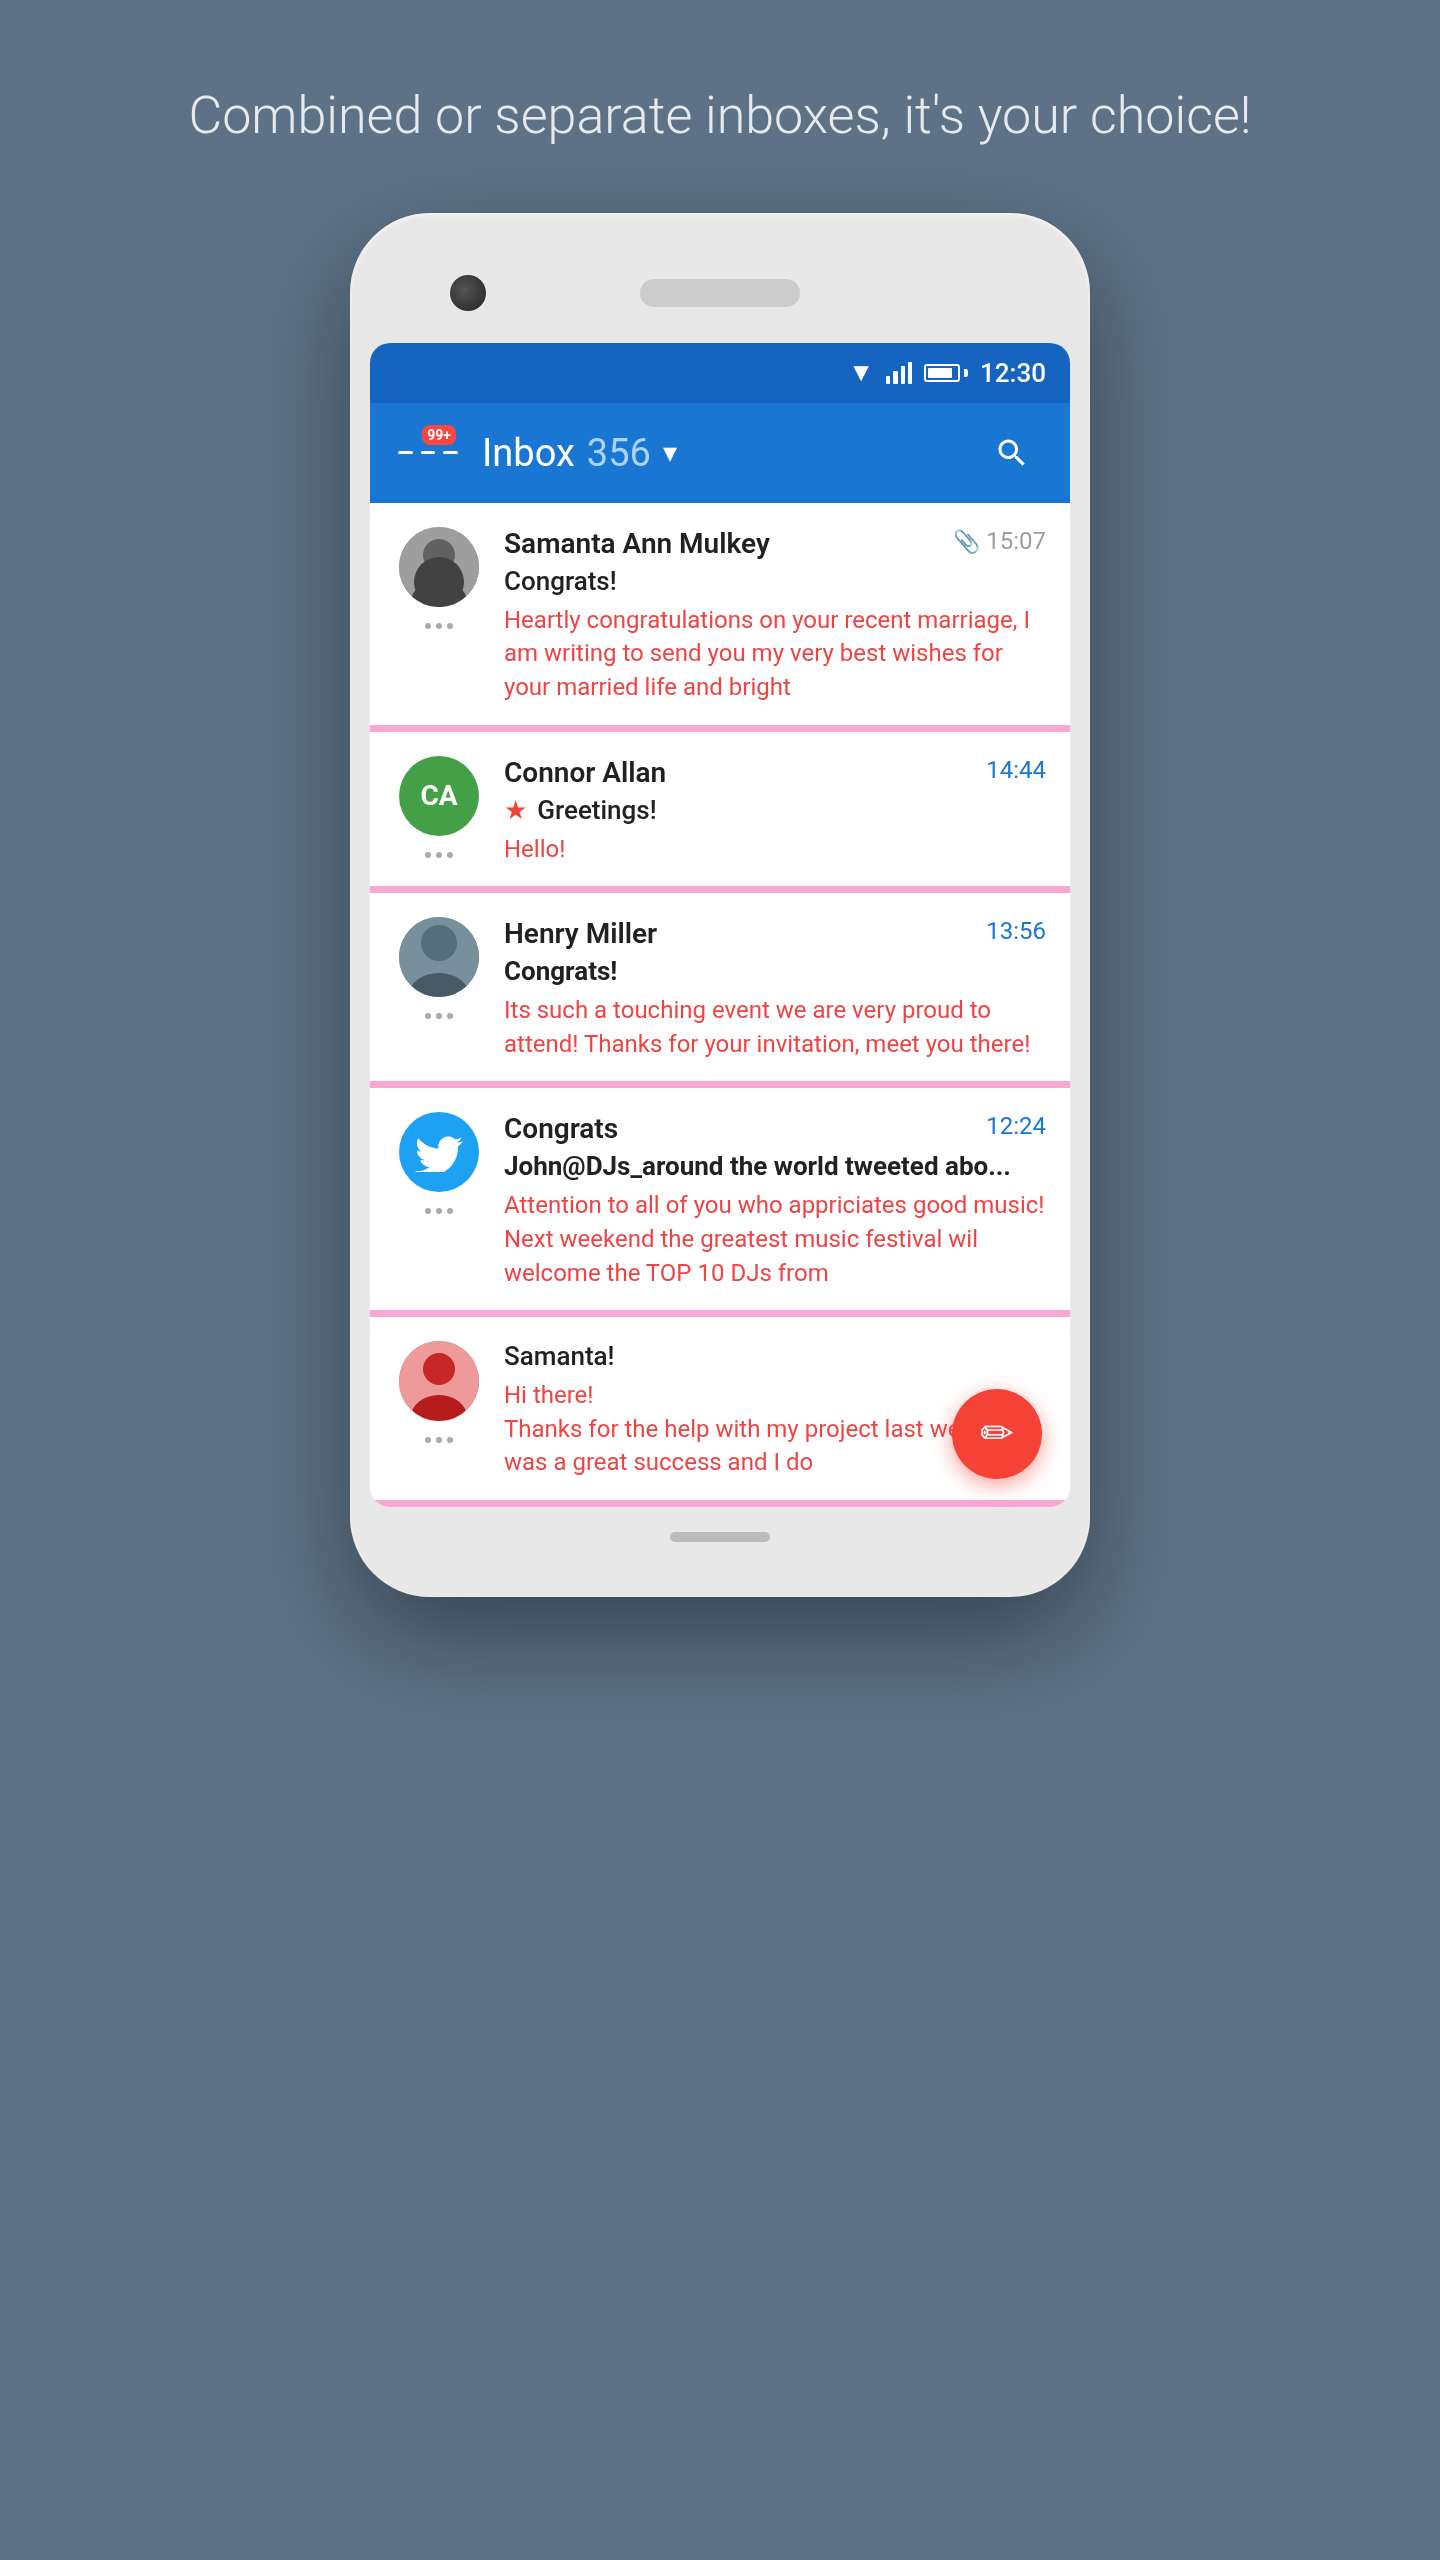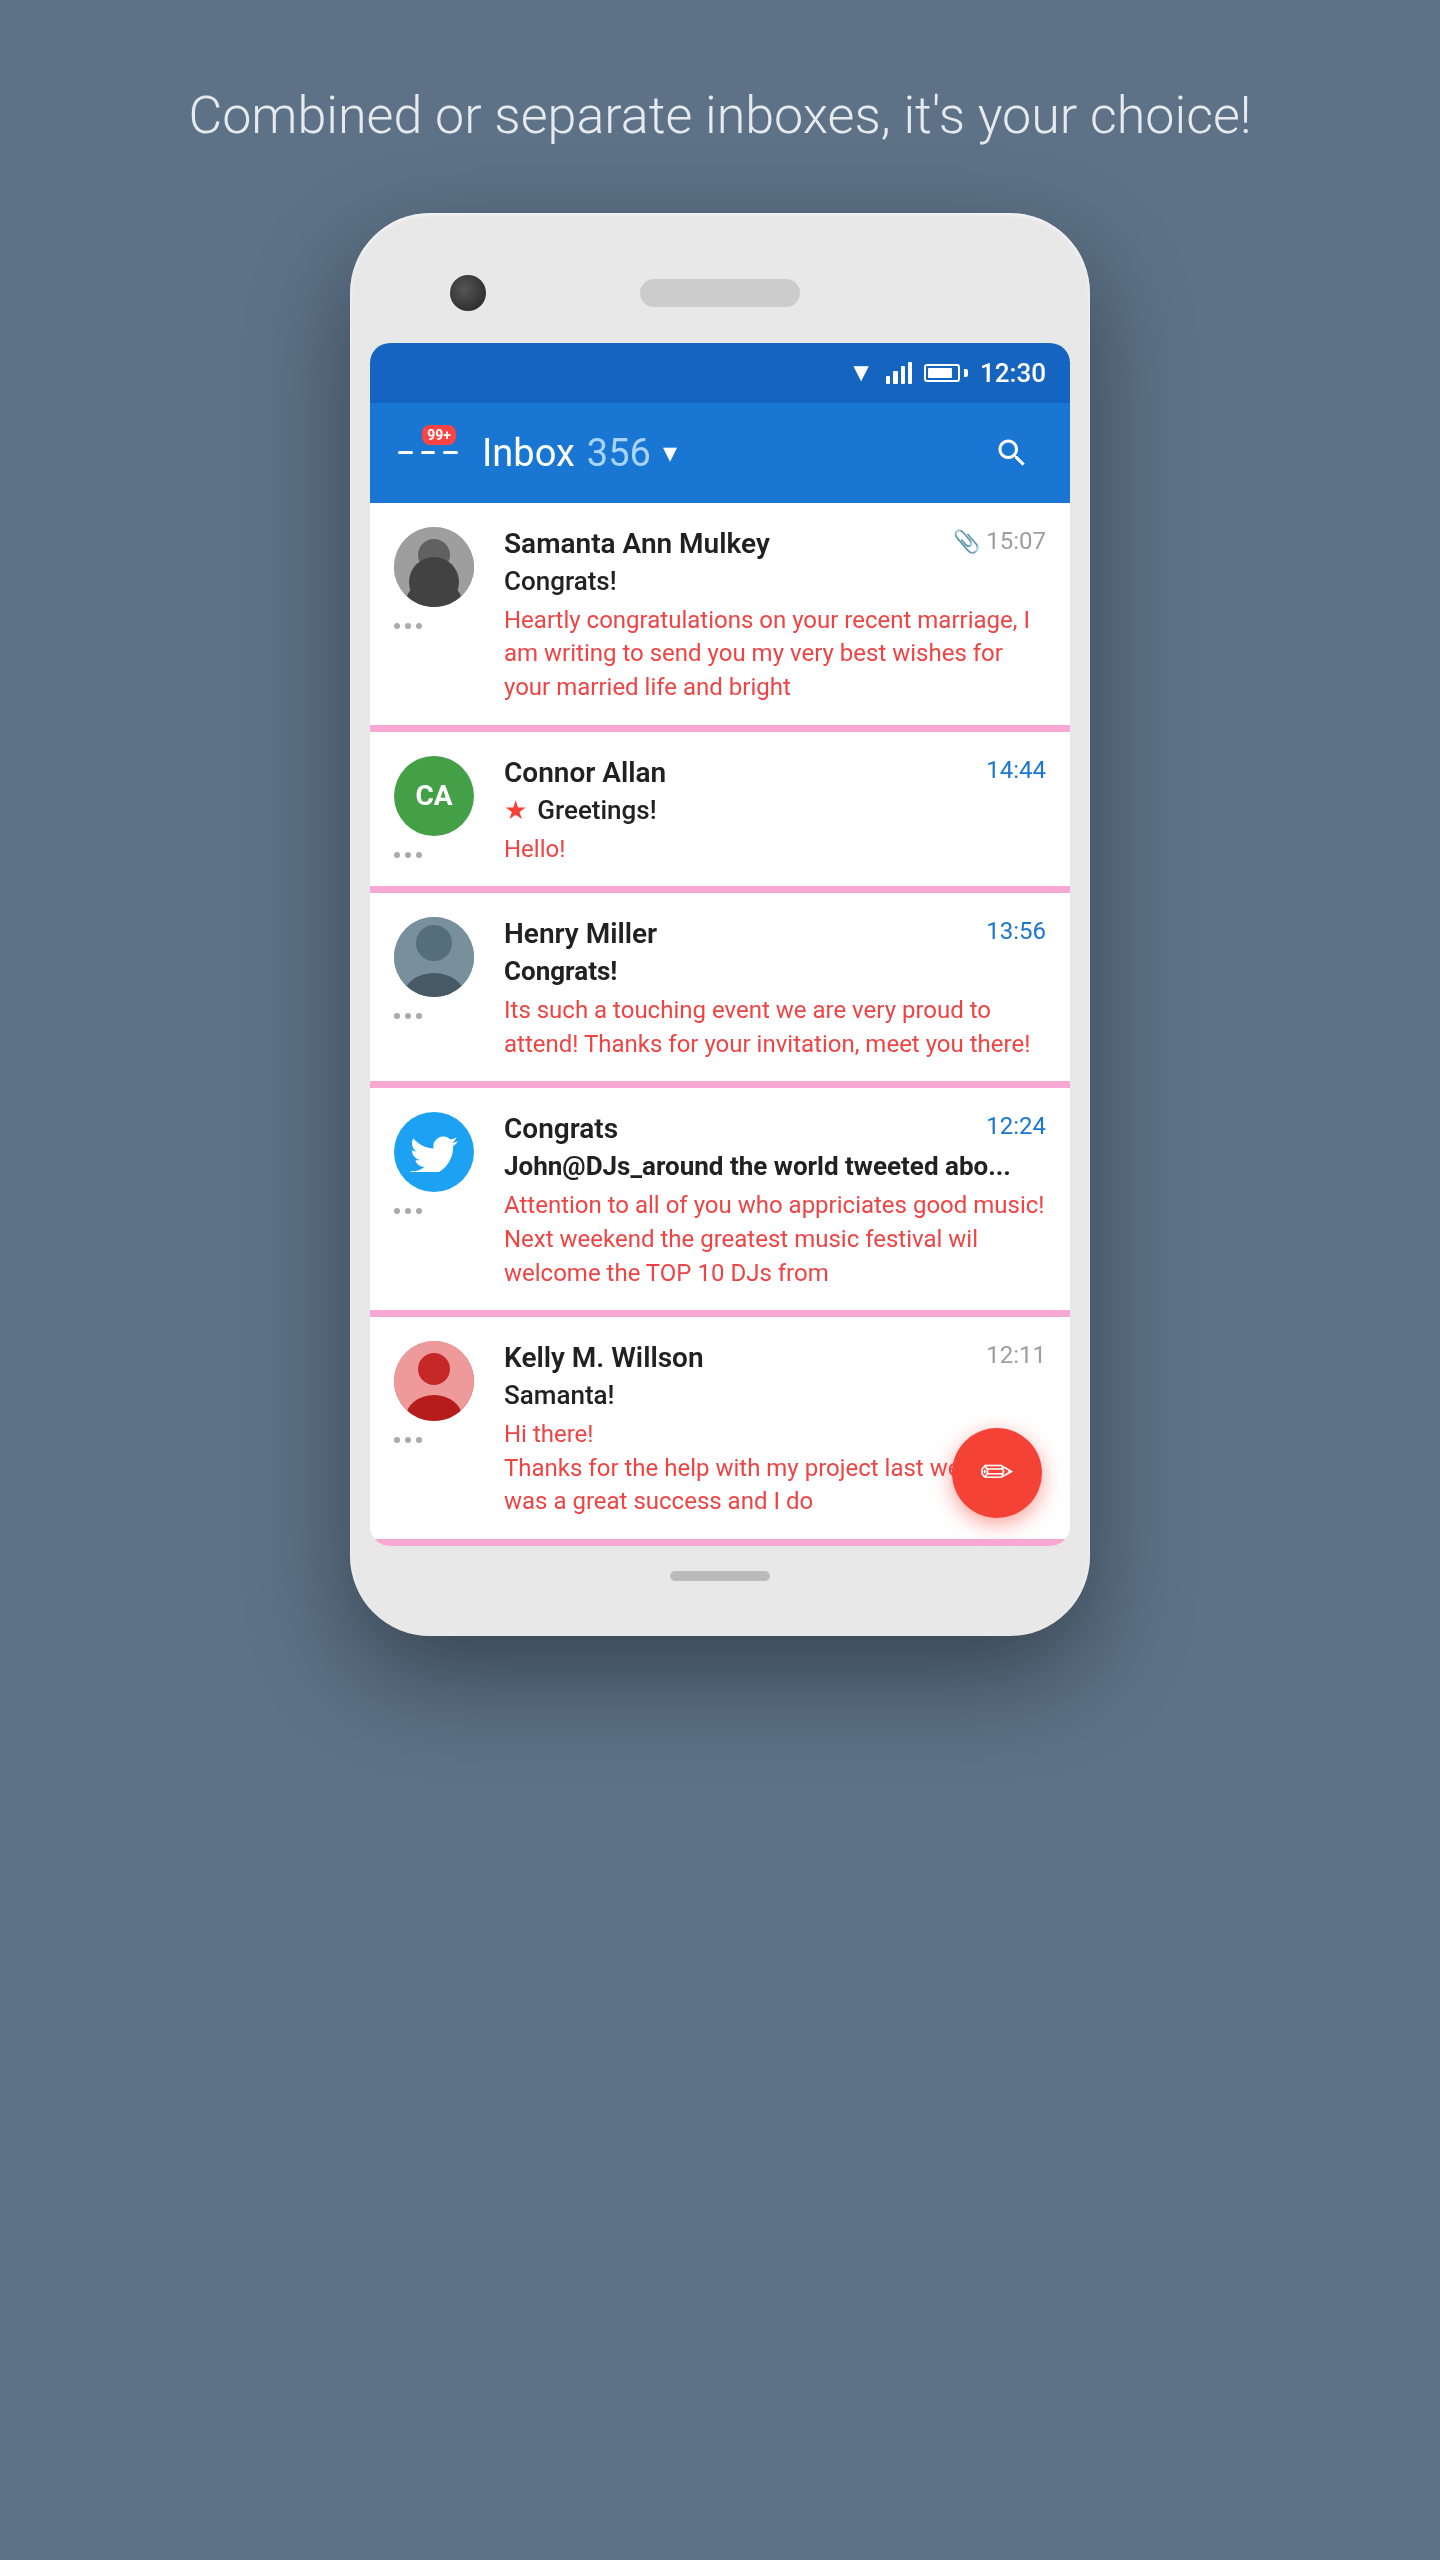--- a/index.html
+++ b/index.html
@@ -239,21 +239,21 @@
       display: flex;
       padding: 24px 24px 20px;
       border-bottom: 7px solid #f9a8d4;
       gap: 20px;
       position: relative;
     }
 
     .avatar-col {
       display: flex;
       flex-direction: column;
-      align-items: flex-start;
+      align-items: center;
       gap: 12px;
       width: 90px;
       flex-shrink: 0;
     }
 
     .avatar {
       width: 80px;
       height: 80px;
       border-radius: 50%;
       overflow: hidden;
@@ -595,24 +595,20 @@
               <ellipse cx="40" cy="76" rx="28" ry="22" fill="#b71c1c"></ellipse>
             </svg>
           </div>
           <div class="dots-menu">
             <div class="dot"></div>
             <div class="dot"></div>
             <div class="dot"></div>
           </div>
         </div>
         <div class="email-content">
-          <div class="email-header">
-            <span class="sender-name">Kelly M. Willson</span>
-            <span class="email-time">12:11</span>
-          </div>
           <div class="email-subject">Samanta!</div>
           <div class="email-preview">Hi there!<br>Thanks for the help with my project last week. It was a great success and I do</div>
         </div>
       </div>
 
       <div class="fab">
         <span class="fab-icon">✏</span>
       </div>
 
     </div>

